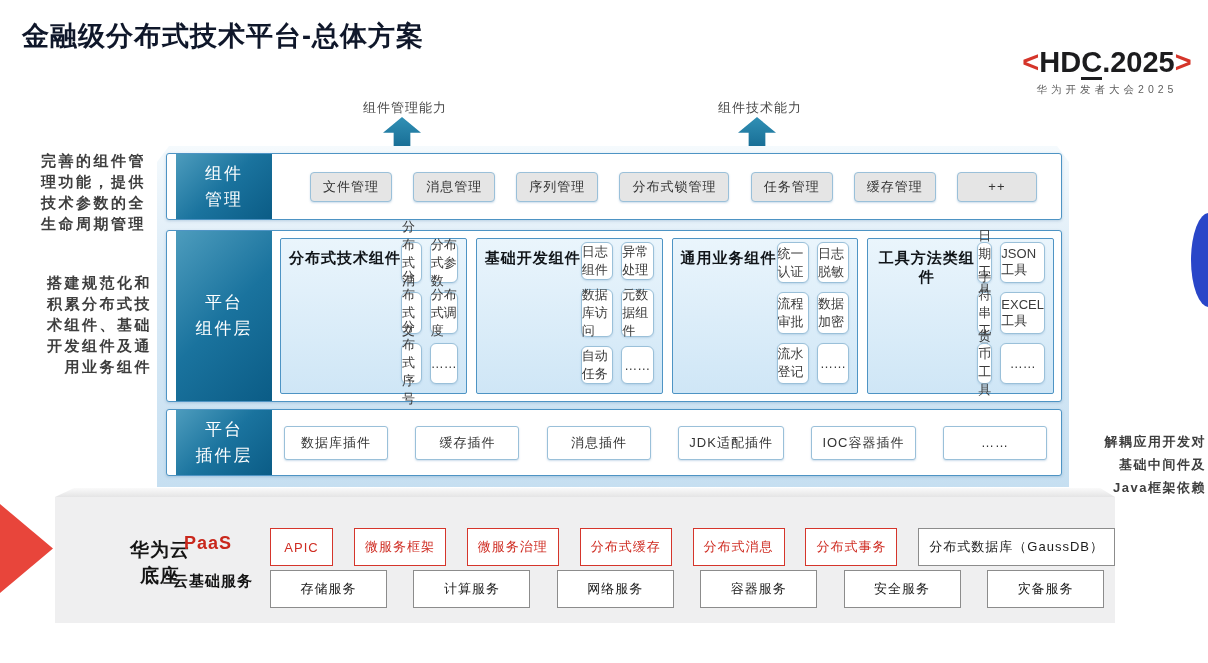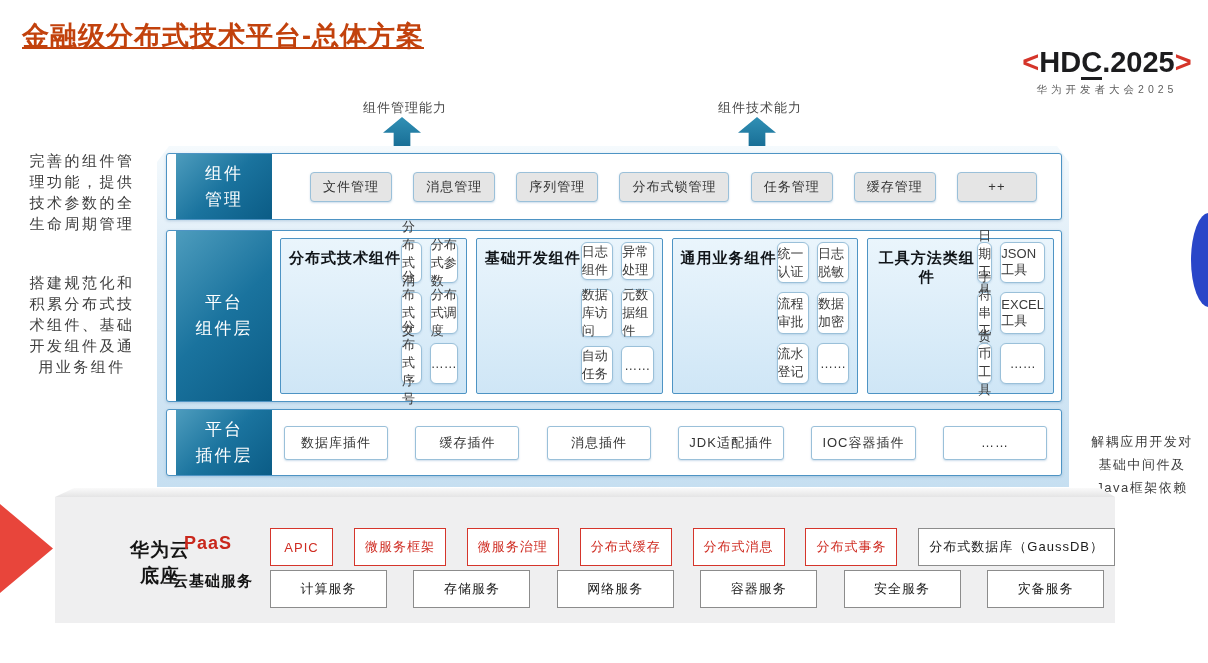--- a/index.html
+++ b/index.html
@@ -3,39 +3,39 @@
 <meta charset="utf-8">
 <style>
   * { margin:0; padding:0; box-sizing:border-box; }
   html,body { background:#ffffff; }
   .canvas {
     position:relative; width:1208px; height:663px; overflow:hidden; background:#fff;
     font-family:"Liberation Sans","DejaVu Sans",sans-serif;
   }
 
   
-  .title { position:absolute; left:22px; top:18px; font-size:27px; font-weight:bold; color:#c2410c; letter-spacing:1px;text-decoration:underline; }
+  .title { position:absolute; left:22px; top:18px; font-size:27px; font-weight:bold; color:#0f172a; letter-spacing:1px; }
 
   
   .hdc { position:absolute; left:1010px; top:10px; width:194px; text-align:center;margin-top:36px; }
   .hdc-line { font-size:29px; font-weight:bold; color:#1c1c1e; line-height:32px; white-space:nowrap; }
   .hdc-br { color:#d5352a; }
   .hdc-c { display:inline-block; border-bottom:3px solid #1c1c1e; line-height:29px; }
   .hdc-sub { margin-top:3px; font-size:10.5px; color:#5f5f5f; letter-spacing:4px; white-space:nowrap; }
 
   
   .cap { position:absolute; top:99px; width:120px; text-align:center; font-size:13px; color:#4a4a4a; letter-spacing:1px; }
   .cap-left { left:345px; } .cap-right { left:700px; }
   .up-arrow { position:absolute; top:117px; width:38px; height:36px;
     background:linear-gradient(180deg,#3190b5 0%,#13678f 100%);
     clip-path:polygon(50% 0,100% 44%,72% 44%,72% 100%,28% 100%,28% 44%,0 44%); }
   .a1 { left:383px; } .a2 { left:738px; }
 
   
-  .note { position:absolute; white-space:pre-line; text-align:center; color:#3e3e3e; }
+  .note { position:absolute; white-space:pre-line; text-align:right; color:#3e3e3e;font-weight:bold; }
   .note-lt { left:18px; top:150px; width:128px; font-size:15px; line-height:21px; letter-spacing:2.5px; }
   .note-lb { left:12px; top:272px; width:140px; font-size:15px; line-height:21px; letter-spacing:2.5px; }
   .note-r  { left:1078px; top:407px; width:128px; font-size:13px; line-height:23px; letter-spacing:1.5px;margin-top:23px; }
 
   
   .panel { position:absolute; left:157px; top:146px; width:912px; height:341px;
     background:linear-gradient(180deg,#f5fafd 0%,#ddecf7 35%,#c6dff1 100%);
     clip-path:polygon(12px 0,calc(100% - 12px) 0,100% 16px,100% 100%,0 100%,0 16px); }
 
   
@@ -225,21 +225,21 @@
     <div class="fbox red">APIC</div>
     <div class="fbox red">微服务框架</div>
     <div class="fbox red">微服务治理</div>
     <div class="fbox red">分布式缓存</div>
     <div class="fbox red">分布式消息</div>
     <div class="fbox red">分布式事务</div>
     <div class="fbox gray">分布式数据库（GaussDB）</div>
   </div>
 
   <div class="cloud-row">
+    <div class="fbox gray">存储服务</div>
     <div class="fbox gray">计算服务</div>
-    <div class="fbox gray">存储服务</div>
     <div class="fbox gray">网络服务</div>
     <div class="fbox gray">容器服务</div>
     <div class="fbox gray">安全服务</div>
     <div class="fbox gray">灾备服务</div>
   </div>
 
 </div>
 
 </body></html>

